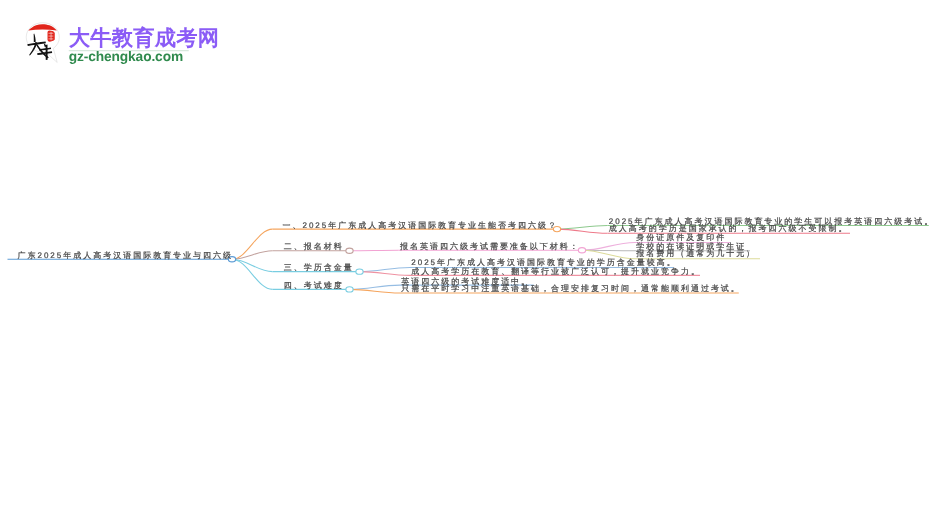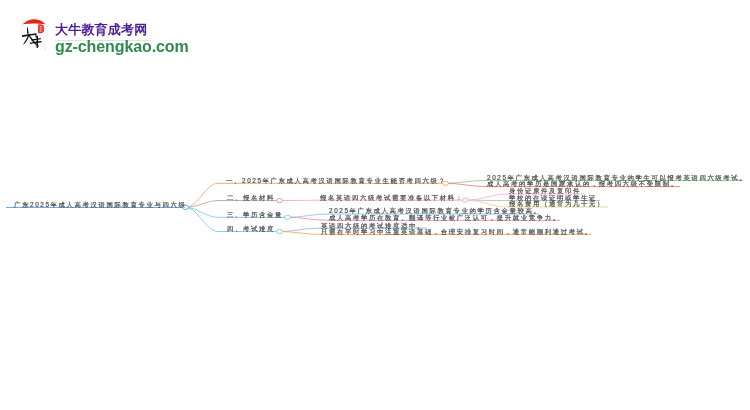--- a/index.html
+++ b/index.html
@@ -3,24 +3,24 @@
 <meta charset="utf-8">
 <style>
 html,body{margin:0;padding:0;background:#ffffff;}
 body{width:750px;height:410px;font-family:"Liberation Sans",sans-serif;overflow:hidden;}
 .page{position:relative;width:750px;height:410px;background:#ffffff;overflow:hidden;}
 
 
 .logo{position:absolute;left:19px;top:16px;width:185px;height:40px;}
 .logo-mark{position:absolute;left:0px;top:0px;width:31px;height:37px;}
 .logo-text{position:absolute;left:36px;top:7px;}
-.brand-cn{font-family:Liberation Mono, monospace;font-weight:bold;font-size:13px;
-  color:#4c1d95;letter-spacing:0.2px;line-height:15px;white-space:nowrap;}
+.brand-cn{font-family:Liberation Sans, sans-serif;font-weight:bold;font-size:17px;
+  color:#8b5cf6;letter-spacing:0.2px;line-height:15px;white-space:nowrap;}
 .brand-rule{width:96px;height:1px;background:#d8e8dd;margin:2px 0 0px 0px;}
-.brand-domain{font-family:"Liberation Sans",sans-serif;font-weight:bold;font-size:16px;
+.brand-domain{font-family:"Liberation Sans",sans-serif;font-weight:bold;font-size:11px;
   color:#2f8a4d;letter-spacing:-0.1px;line-height:11px;white-space:nowrap;}
 
 
 .map{position:absolute;left:0;top:0;width:750px;height:410px;}
 .edges{position:absolute;left:0;top:0;width:750px;height:410px;pointer-events:none;}
 .node{position:absolute;white-space:nowrap;color:#484848;-webkit-text-stroke:0.18px #484848;
   font-family:"Liberation Sans",sans-serif;font-size:6.4px;letter-spacing:1.6px;
   line-height:7px;height:7px;}
 </style>
 </head>

